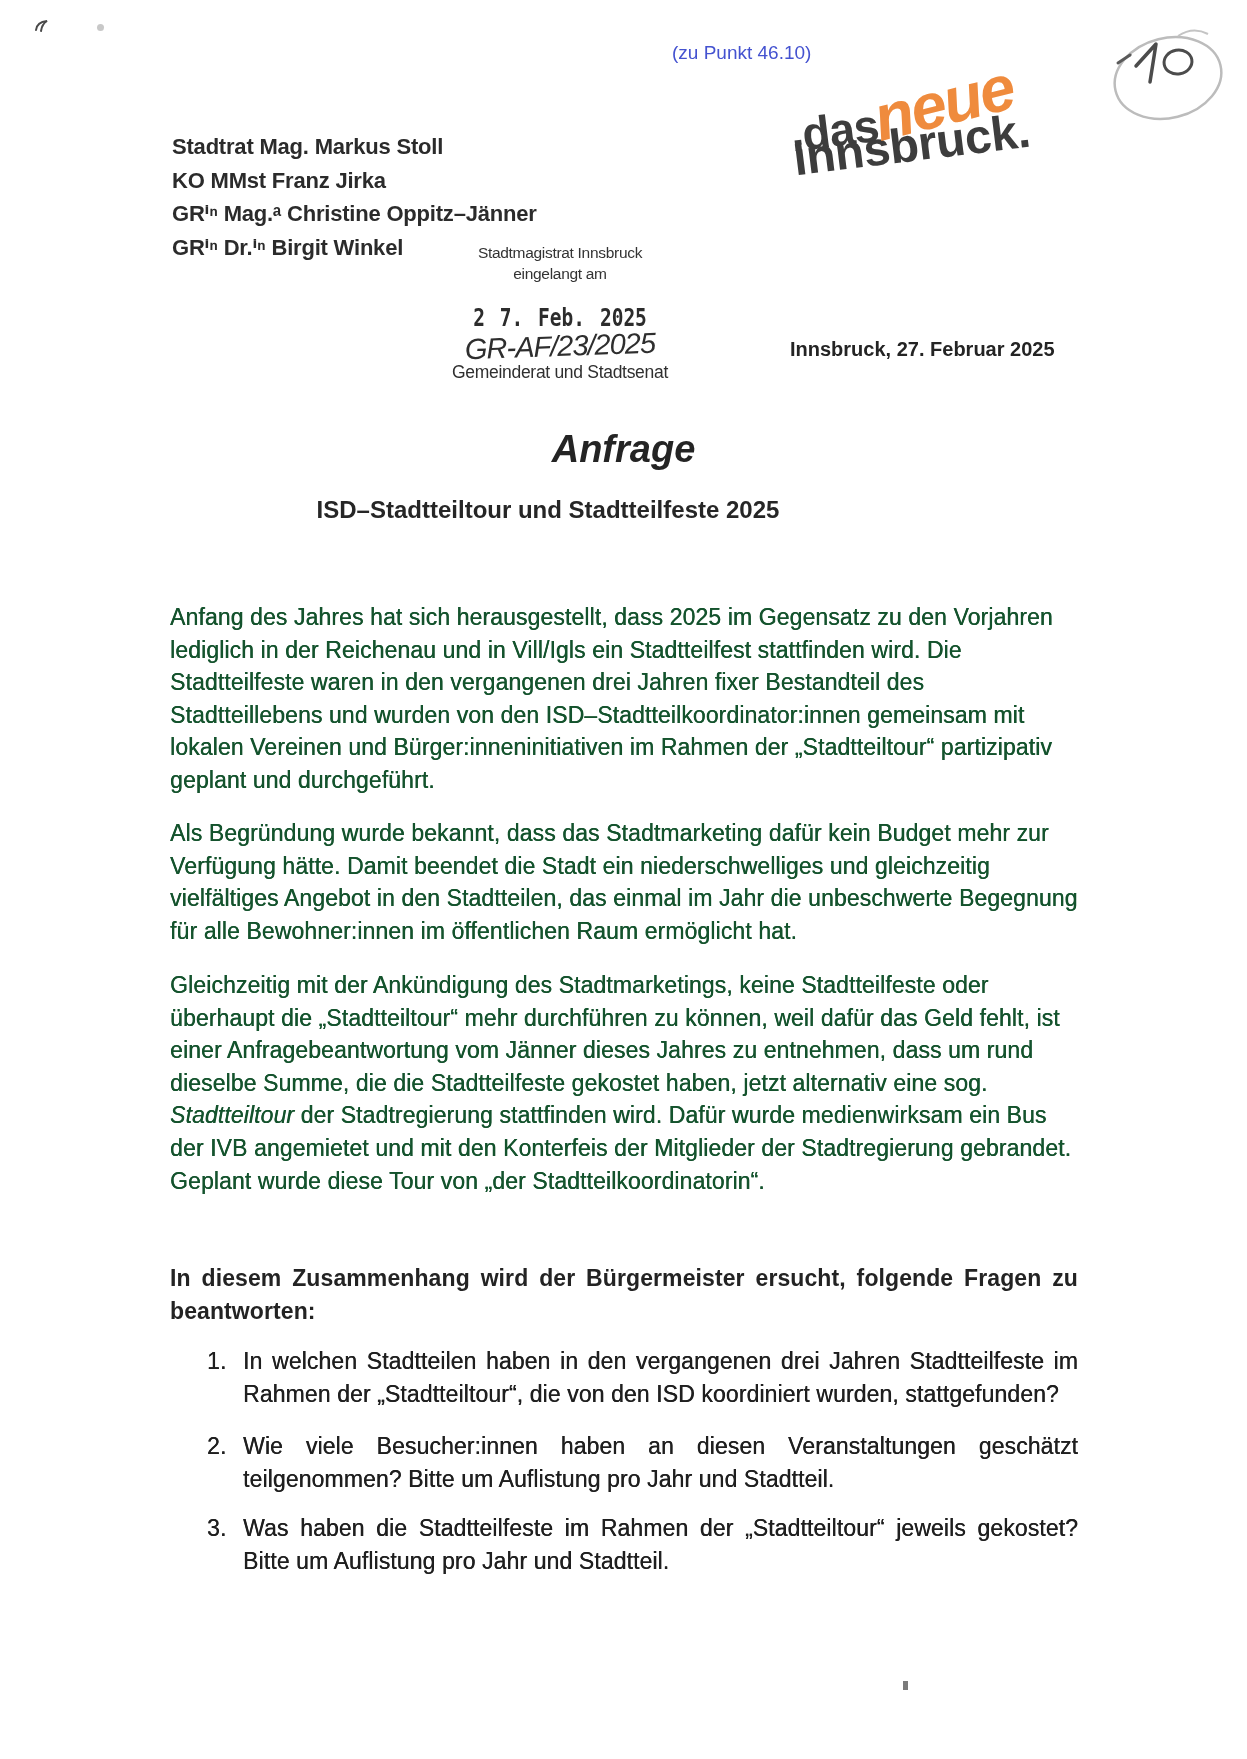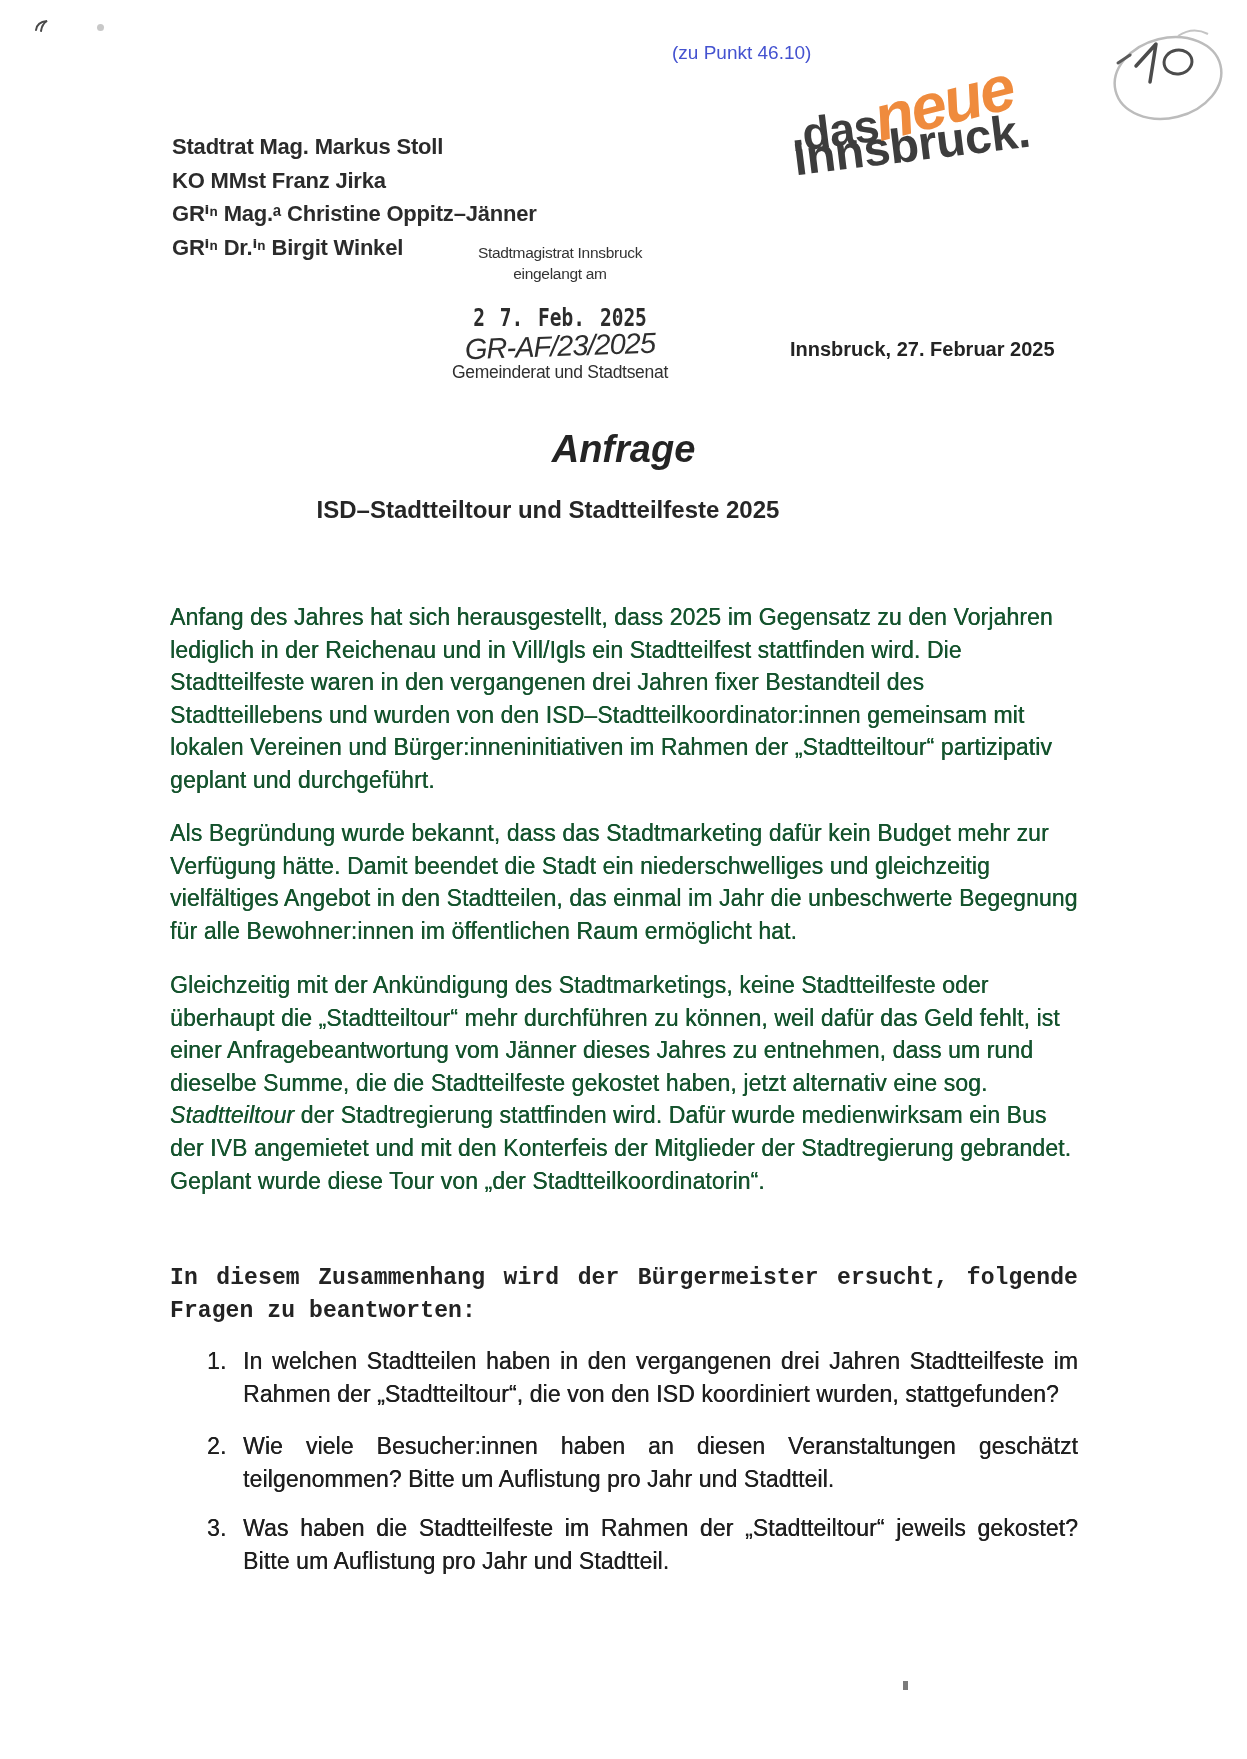--- a/index.html
+++ b/index.html
@@ -32,21 +32,21 @@
             white-space:nowrap;}
 
   .title{position:absolute;left:0;top:428px;width:1247px;text-align:center;
          font-size:38px;font-weight:800;font-style:italic;color:#242424;}
   .subject{position:absolute;left:0;top:496px;width:1096px;text-align:center;
            font-size:24px;font-weight:700;color:#262626;}
 
   .para{position:absolute;left:170px;width:908px;font-size:23px;line-height:32.6px;
         color:#14532d;letter-spacing:0.1px;text-shadow:0.35px 0 0 currentColor;}
   .p1{top:601px;} .p2{top:817px;} .p3{top:969px;}
-  .intro{top:1262px;font-weight:700;text-align:justify;text-shadow:none;color:#232323;font-family:Liberation Mono, monospace;}
+  .intro{top:1262px;font-weight:700;text-align:justify;text-shadow:none;color:#232323;}
 
   .q{position:absolute;left:170px;width:908px;display:flex;font-size:23px;line-height:32.6px;
      color:#1f1f1f;letter-spacing:0.1px;text-shadow:0.35px 0 0 currentColor;}
   .q1{top:1345px;} .q2{top:1430px;} .q3{top:1512px;}
   .q-num{width:73px;padding-left:37px;box-sizing:border-box;flex:none;}
   .q-text{flex:1;text-align:justify;}
 
   .italic{font-style:italic;}
 
   .hw-number{position:absolute;left:1098px;top:16px;}

